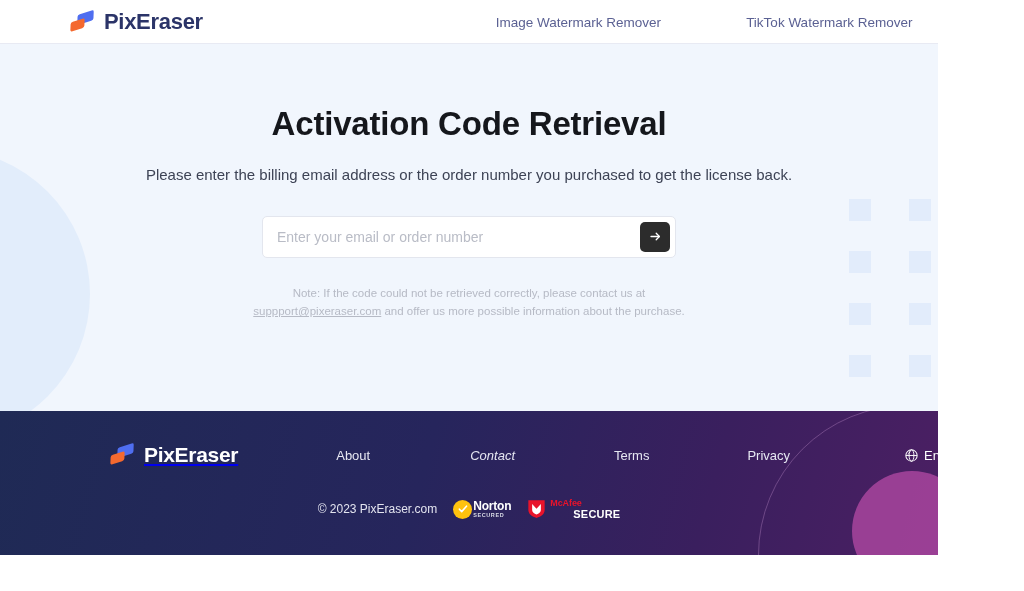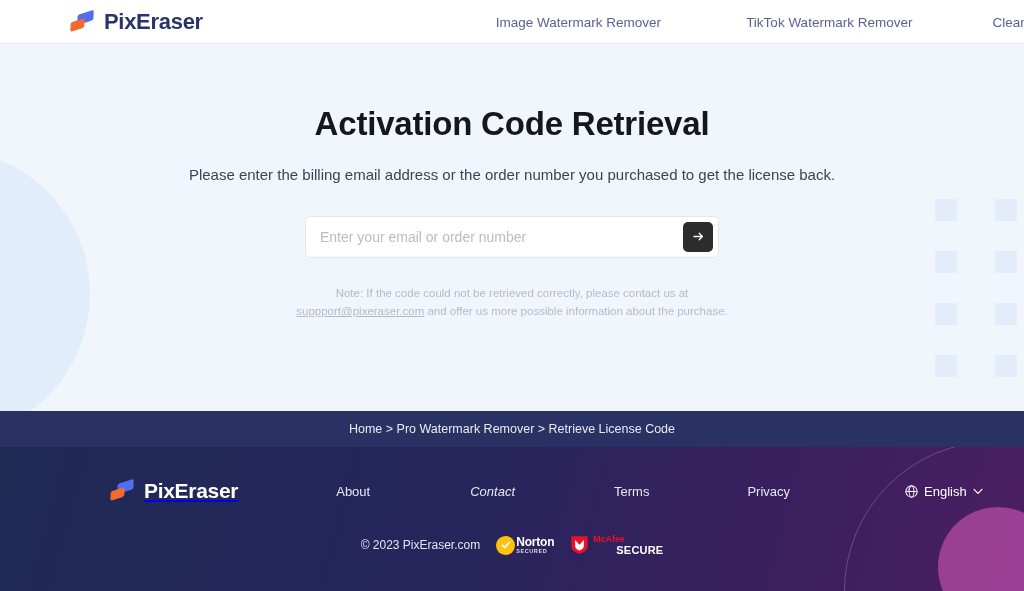--- a/index.html
+++ b/index.html
@@ -7,21 +7,21 @@
   html, body {
     width: 1024px;
     height: 591px;
     overflow: hidden;
     font-family: "Liberation Sans", sans-serif;
     background: #ffffff;
   }
 
   .page {
     position: relative;
-    width: 1024px;
+    width: 938px;
     height: 591px;
     overflow: hidden;
   }
 
   
   .header {
     position: relative;
     height: 44px;
     background: #ffffff;
     display: flex;
@@ -396,23 +396,20 @@
               </svg>
             </span>
           </button>
         </div>
       </div>
 
       <p class="note"><span>Note: If the code could not be retrieved correctly, please contact us at </span><a href="#">suppport@pixeraser.com</a><span> and offer us more possible information about the purchase.</span></p>
     </div>
   </div>
 
-  <div class="breadcrumb">
-    <span>Home &gt; Pro Watermark Remover &gt; Retrieve License Code</span>
-  </div>
 
   <div class="footer">
     <div class="footer-arc"></div>
     <div class="footer-circle"></div>
 
     <div class="footer-top">
       <a class="footer-brand" href="#">
         <span class="eraser-icon">
           <span class="blue"></span>
           <span class="orange"></span>

